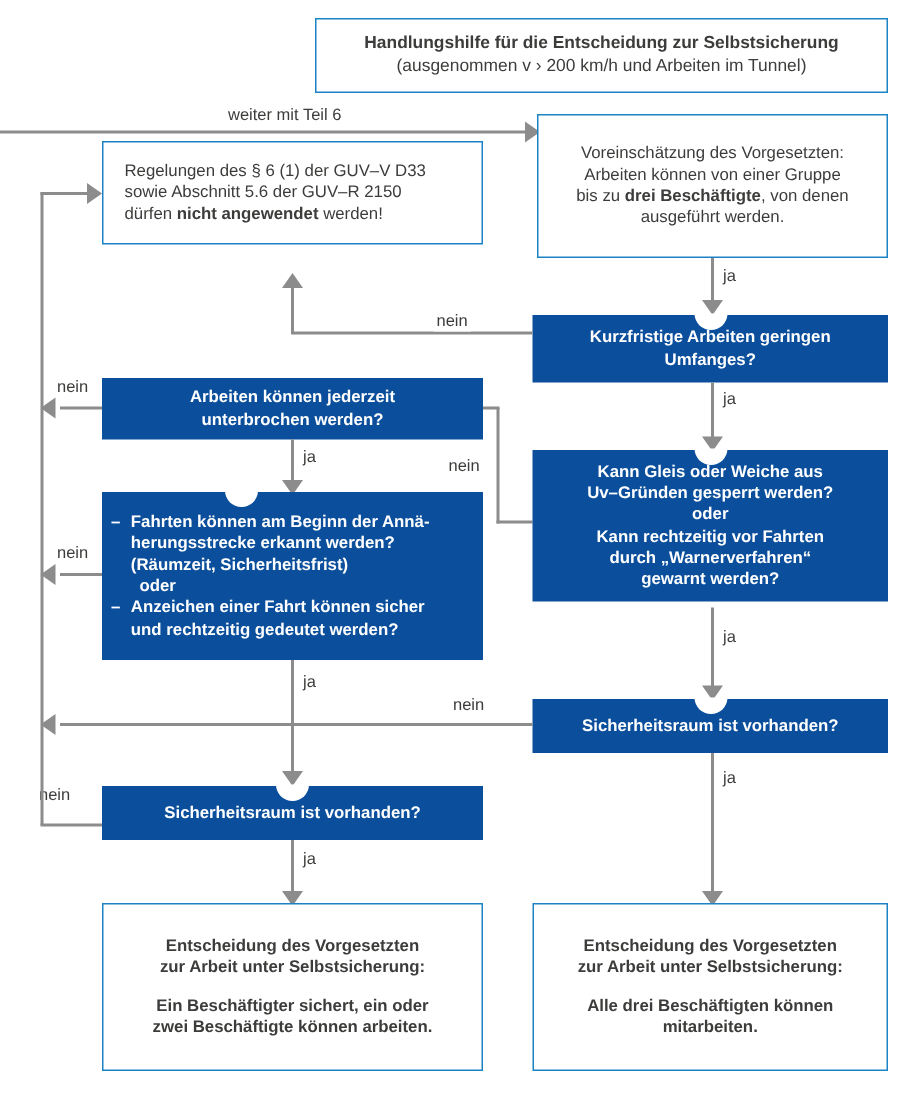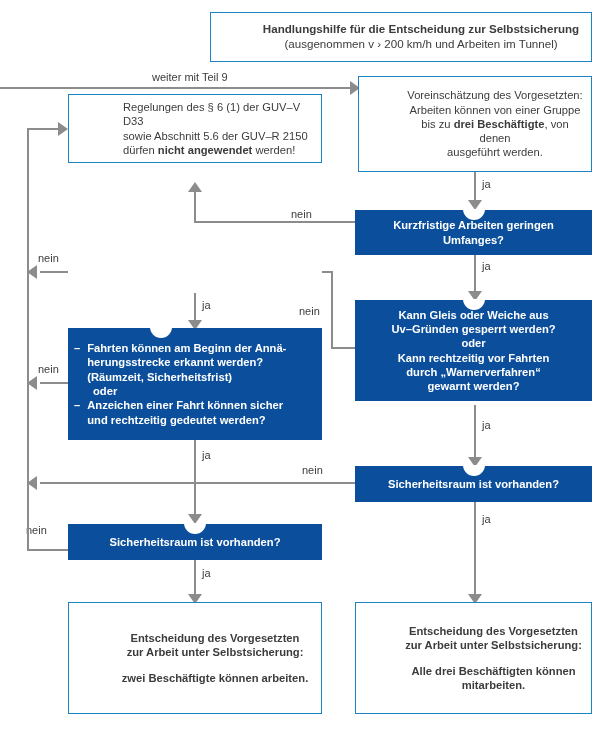--- a/index.html
+++ b/index.html
@@ -37,21 +37,20 @@
     background: #0b4f9c;
     color: #ffffff;
     font-weight: bold;
     font-size: 11.2px;
   }
   .node.outline {
     background: #ffffff;
     border: 1.3px solid #1b83c4;
     color: #3c3c3b;
     font-size: 11.2px;
-    padding-left: 40px;
   }
   .node.outline.big { font-size: 11.6px; }
 
   .node b { font-weight: bold; }
 
   
   .notch {
     position: absolute;
     top: -1px;
     left: 50%;
@@ -128,21 +127,21 @@
 
   <div class="node outline big" style="left:210px; top:12px; width:382px; height:50px;">
     <div class="inner">
       <div style="font-weight:bold;">Handlungshilfe für die Entscheidung zur Selbstsicherung</div>
       <div>(ausgenommen v › 200 km/h und Arbeiten im Tunnel)</div>
     </div>
   </div>
 
   <div class="ln lnh" style="left:0px; top:87px; width:350px;"></div>
   <div class="arw right" style="left:350px; top:81px;"></div>
-  <div class="lbl" style="left:150px; top:71px;">weiter mit Teil 9</div>
+  <div class="lbl" style="left:150px; top:71px;">weiter mit Teil 6</div>
 
   <div class="node outline" style="left:358px; top:76px; width:234px; height:96px;">
     <div class="inner">
       <div>Voreinschätzung des Vorgesetzten:</div>
       <div>Arbeiten können von einer Gruppe</div>
       <div><span>bis zu </span><b>drei Beschäftigte</b><span>, von denen</span></div>
       <div>ausgeführt werden.</div>
     </div>
   </div>
 
@@ -171,20 +170,26 @@
 
   <div class="ln lnh" style="left:194px; top:221px; width:161px;"></div>
   <div class="ln lnv" style="left:194px; top:192px; height:30px;"></div>
   <div class="arw up" style="left:188px; top:182px;"></div>
   <div class="lbl" style="left:289px; top:208px;">nein</div>
 
   <div class="ln lnv" style="left:474px; top:255px; height:40px;"></div>
   <div class="arw down" style="left:468px; top:291px;"></div>
   <div class="lbl" style="left:480px; top:260px;">ja</div>
 
+  <div class="node solid" style="left:68px; top:252px; width:254px; height:41px;">
+    <div class="inner">
+      <div>Arbeiten können jederzeit</div>
+      <div>unterbrochen werden?</div>
+    </div>
+  </div>
 
   <div class="ln lnh" style="left:40px; top:271px; width:28px;"></div>
   <div class="arw left" style="left:27px; top:265px;"></div>
   <div class="lbl" style="left:36px; top:252px;">nein</div>
 
   <div class="ln lnv" style="left:331px; top:272px; height:77px;"></div>
   <div class="ln lnh" style="left:322px; top:271px; width:11px;"></div>
   <div class="ln lnh" style="left:331px; top:347px; width:24px;"></div>
   <div class="lbl" style="left:297px; top:305px;">nein</div>
 
@@ -267,20 +272,21 @@
 
   <div class="ln lnv" style="left:194px; top:560px; height:38px;"></div>
   <div class="arw down" style="left:188px; top:594px;"></div>
   <div class="lbl" style="left:200px; top:567px;">ja</div>
 
   <div class="node outline" style="left:68px; top:602px; width:254px; height:112px;">
     <div class="inner">
       <div style="font-weight:bold;">Entscheidung des Vorgesetzten</div>
       <div style="font-weight:bold;">zur Arbeit unter Selbstsicherung:</div>
       <div style="height:11px;"></div>
+      <div style="font-weight:bold;">Ein Beschäftigter sichert, ein oder</div>
       <div style="font-weight:bold;">zwei Beschäftigte können arbeiten.</div>
     </div>
   </div>
 
   <div class="node outline" style="left:355px; top:602px; width:237px; height:112px;">
     <div class="inner">
       <div style="font-weight:bold;">Entscheidung des Vorgesetzten</div>
       <div style="font-weight:bold;">zur Arbeit unter Selbstsicherung:</div>
       <div style="height:11px;"></div>
       <div style="font-weight:bold;">Alle drei Beschäftigten können</div>

